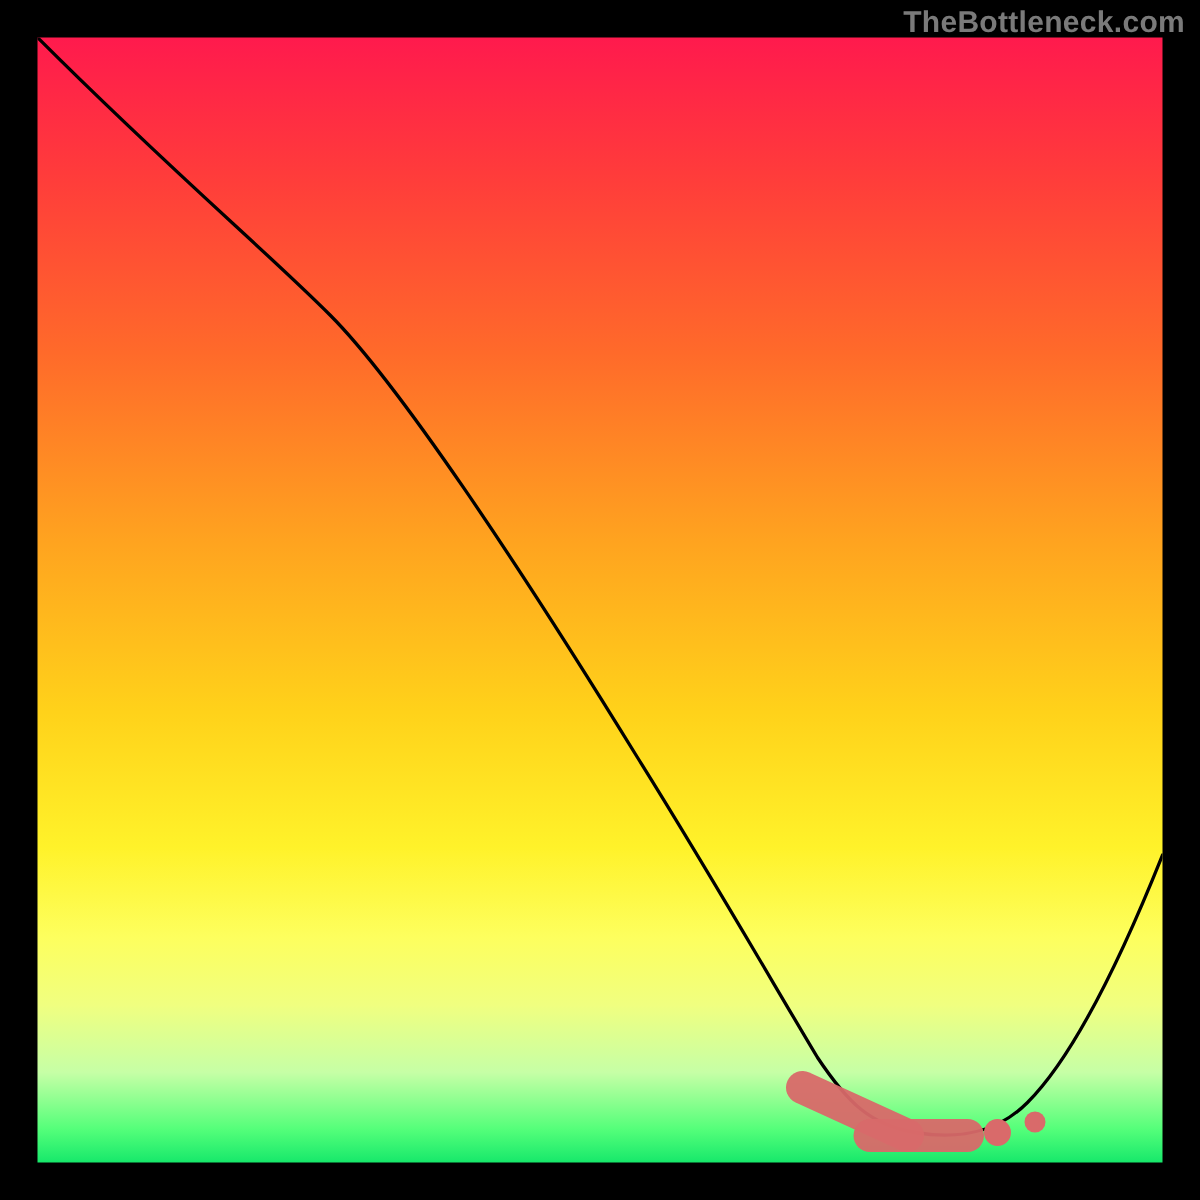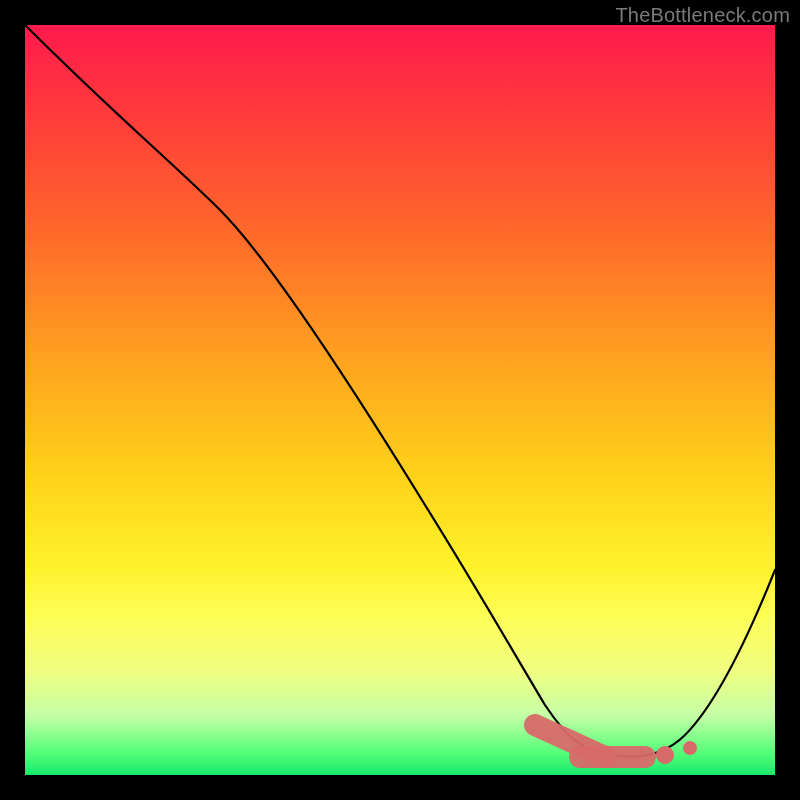--- a/index.html
+++ b/index.html
@@ -30,21 +30,21 @@
       #55ff7a 97%,
       #17e86b 100%
     );
   }
   .watermark {
     position: absolute;
     top: 4px;
     right: 10px;
     color: #7a7a7a;
     font-size: 20px;
-    font-weight: 400;
+    font-weight: 700;
     letter-spacing: 0.2px;
     user-select: none;
   }
   svg.curve {
     position: absolute;
     left: 0;
     top: 0;
     width: 750px;
     height: 750px;
   }

